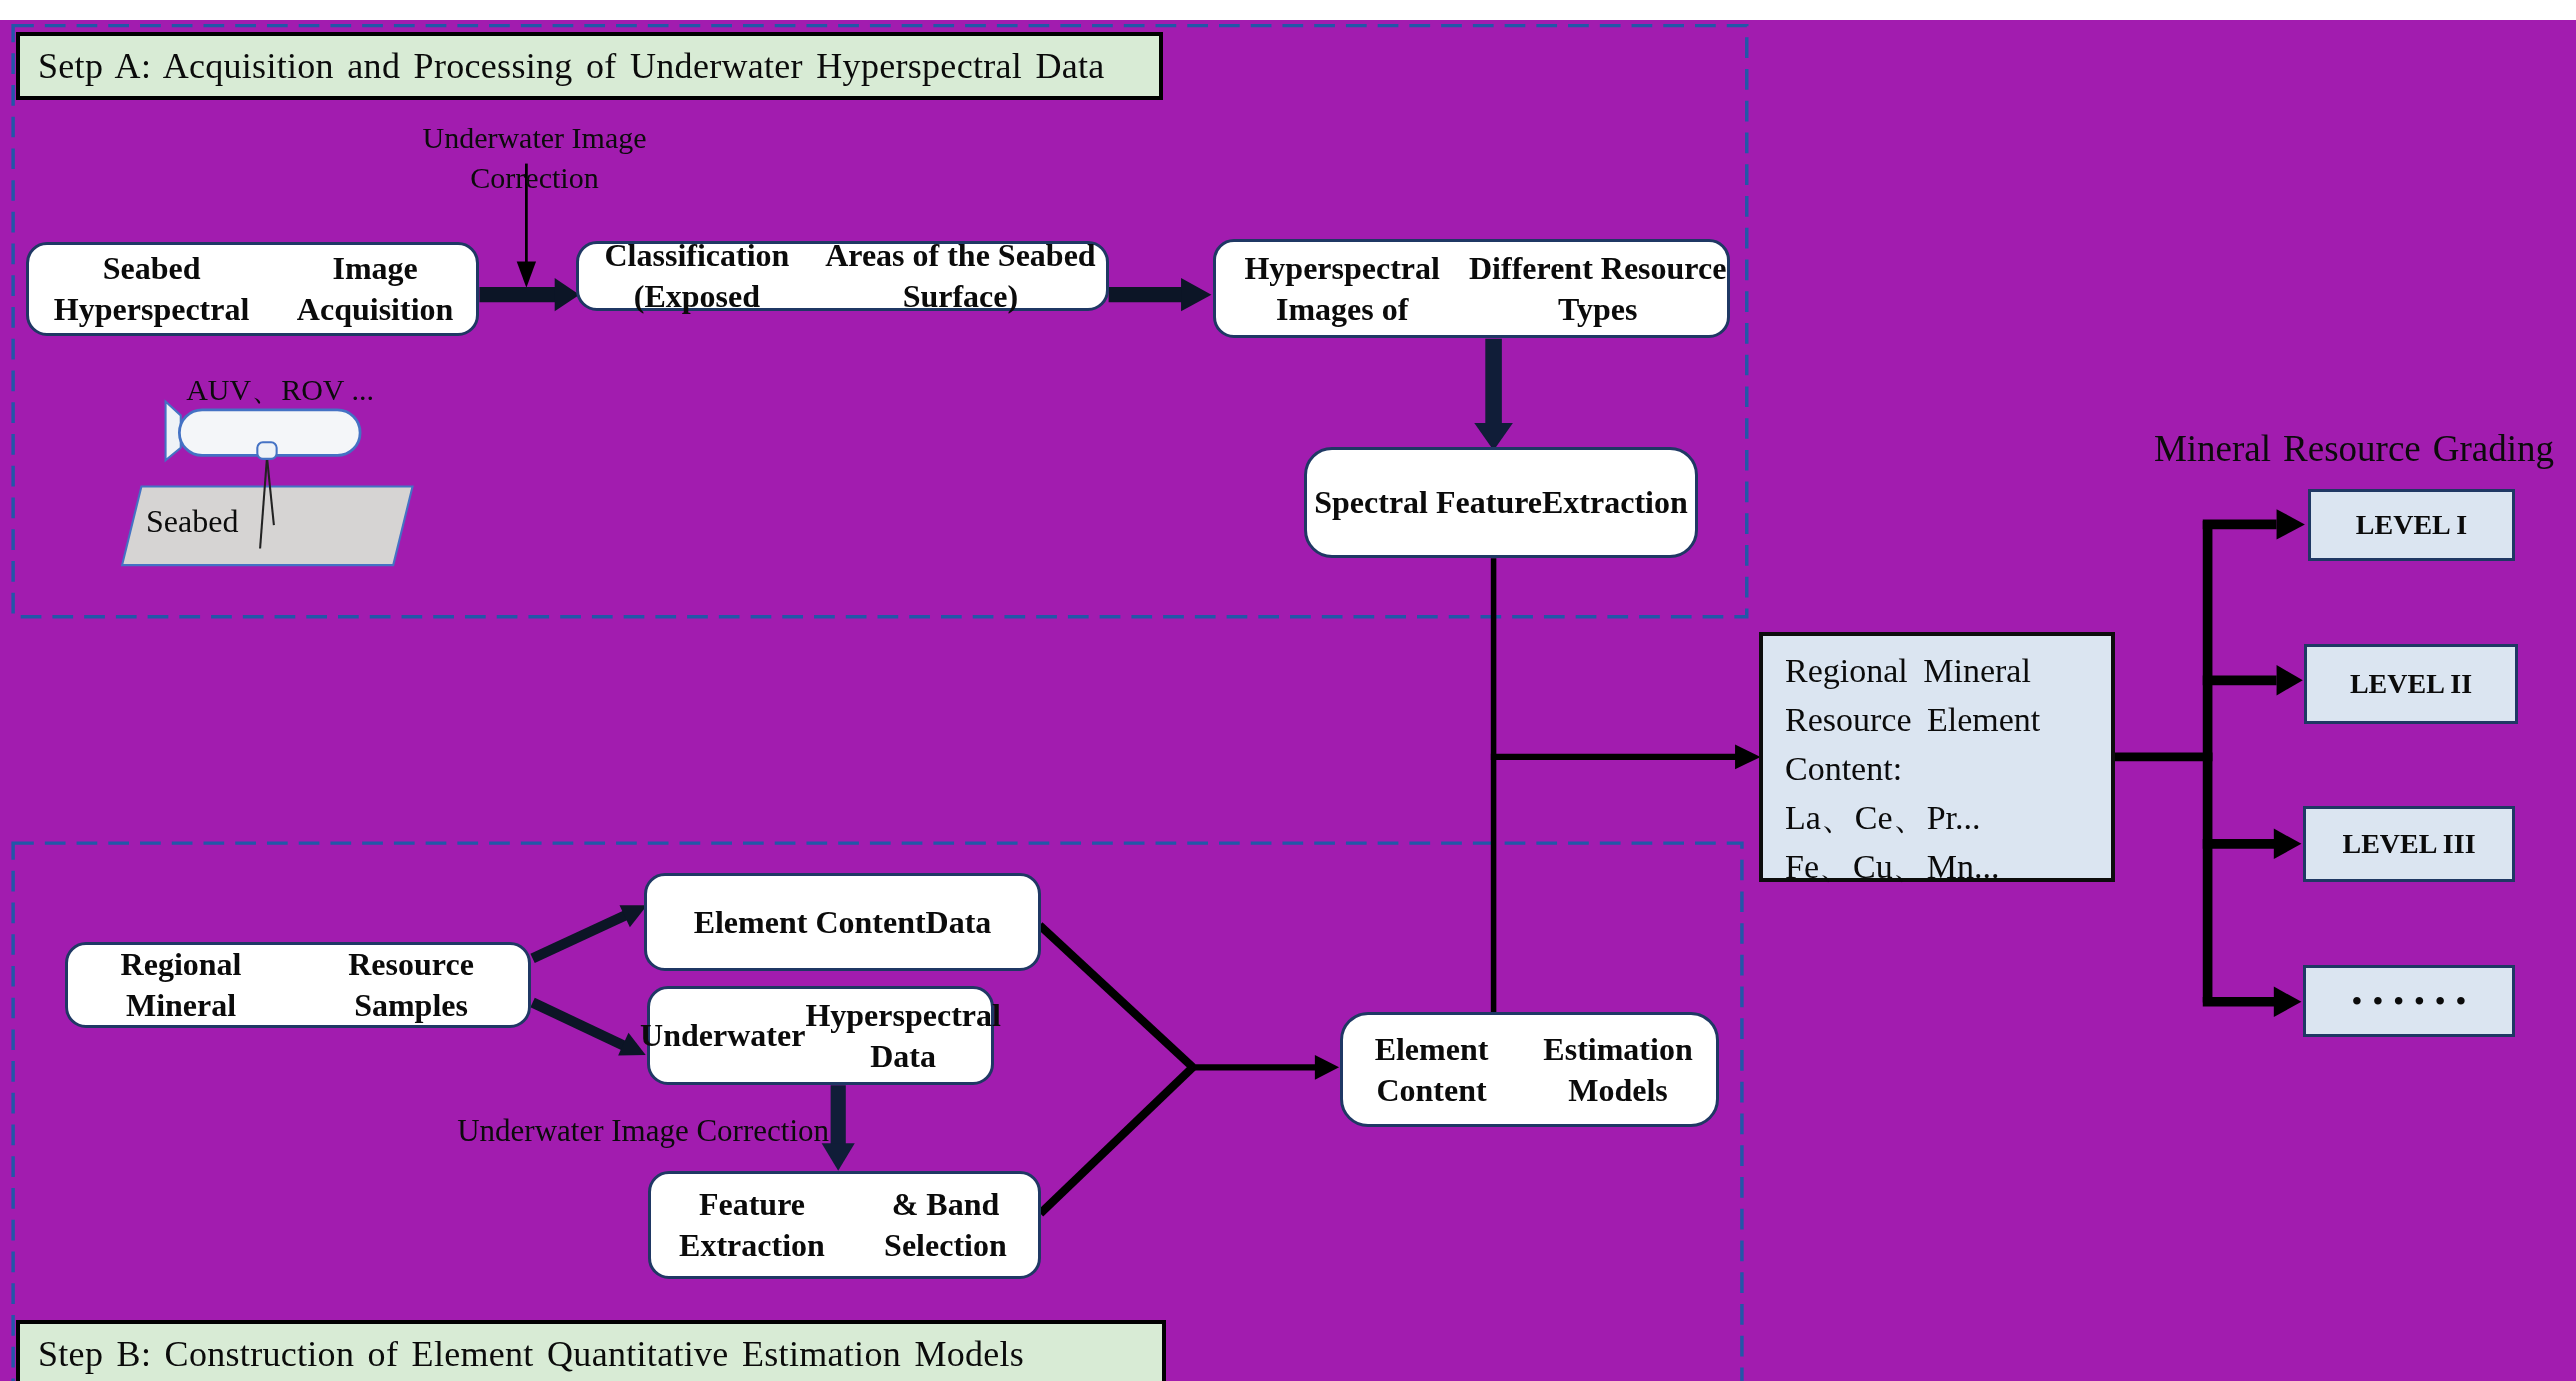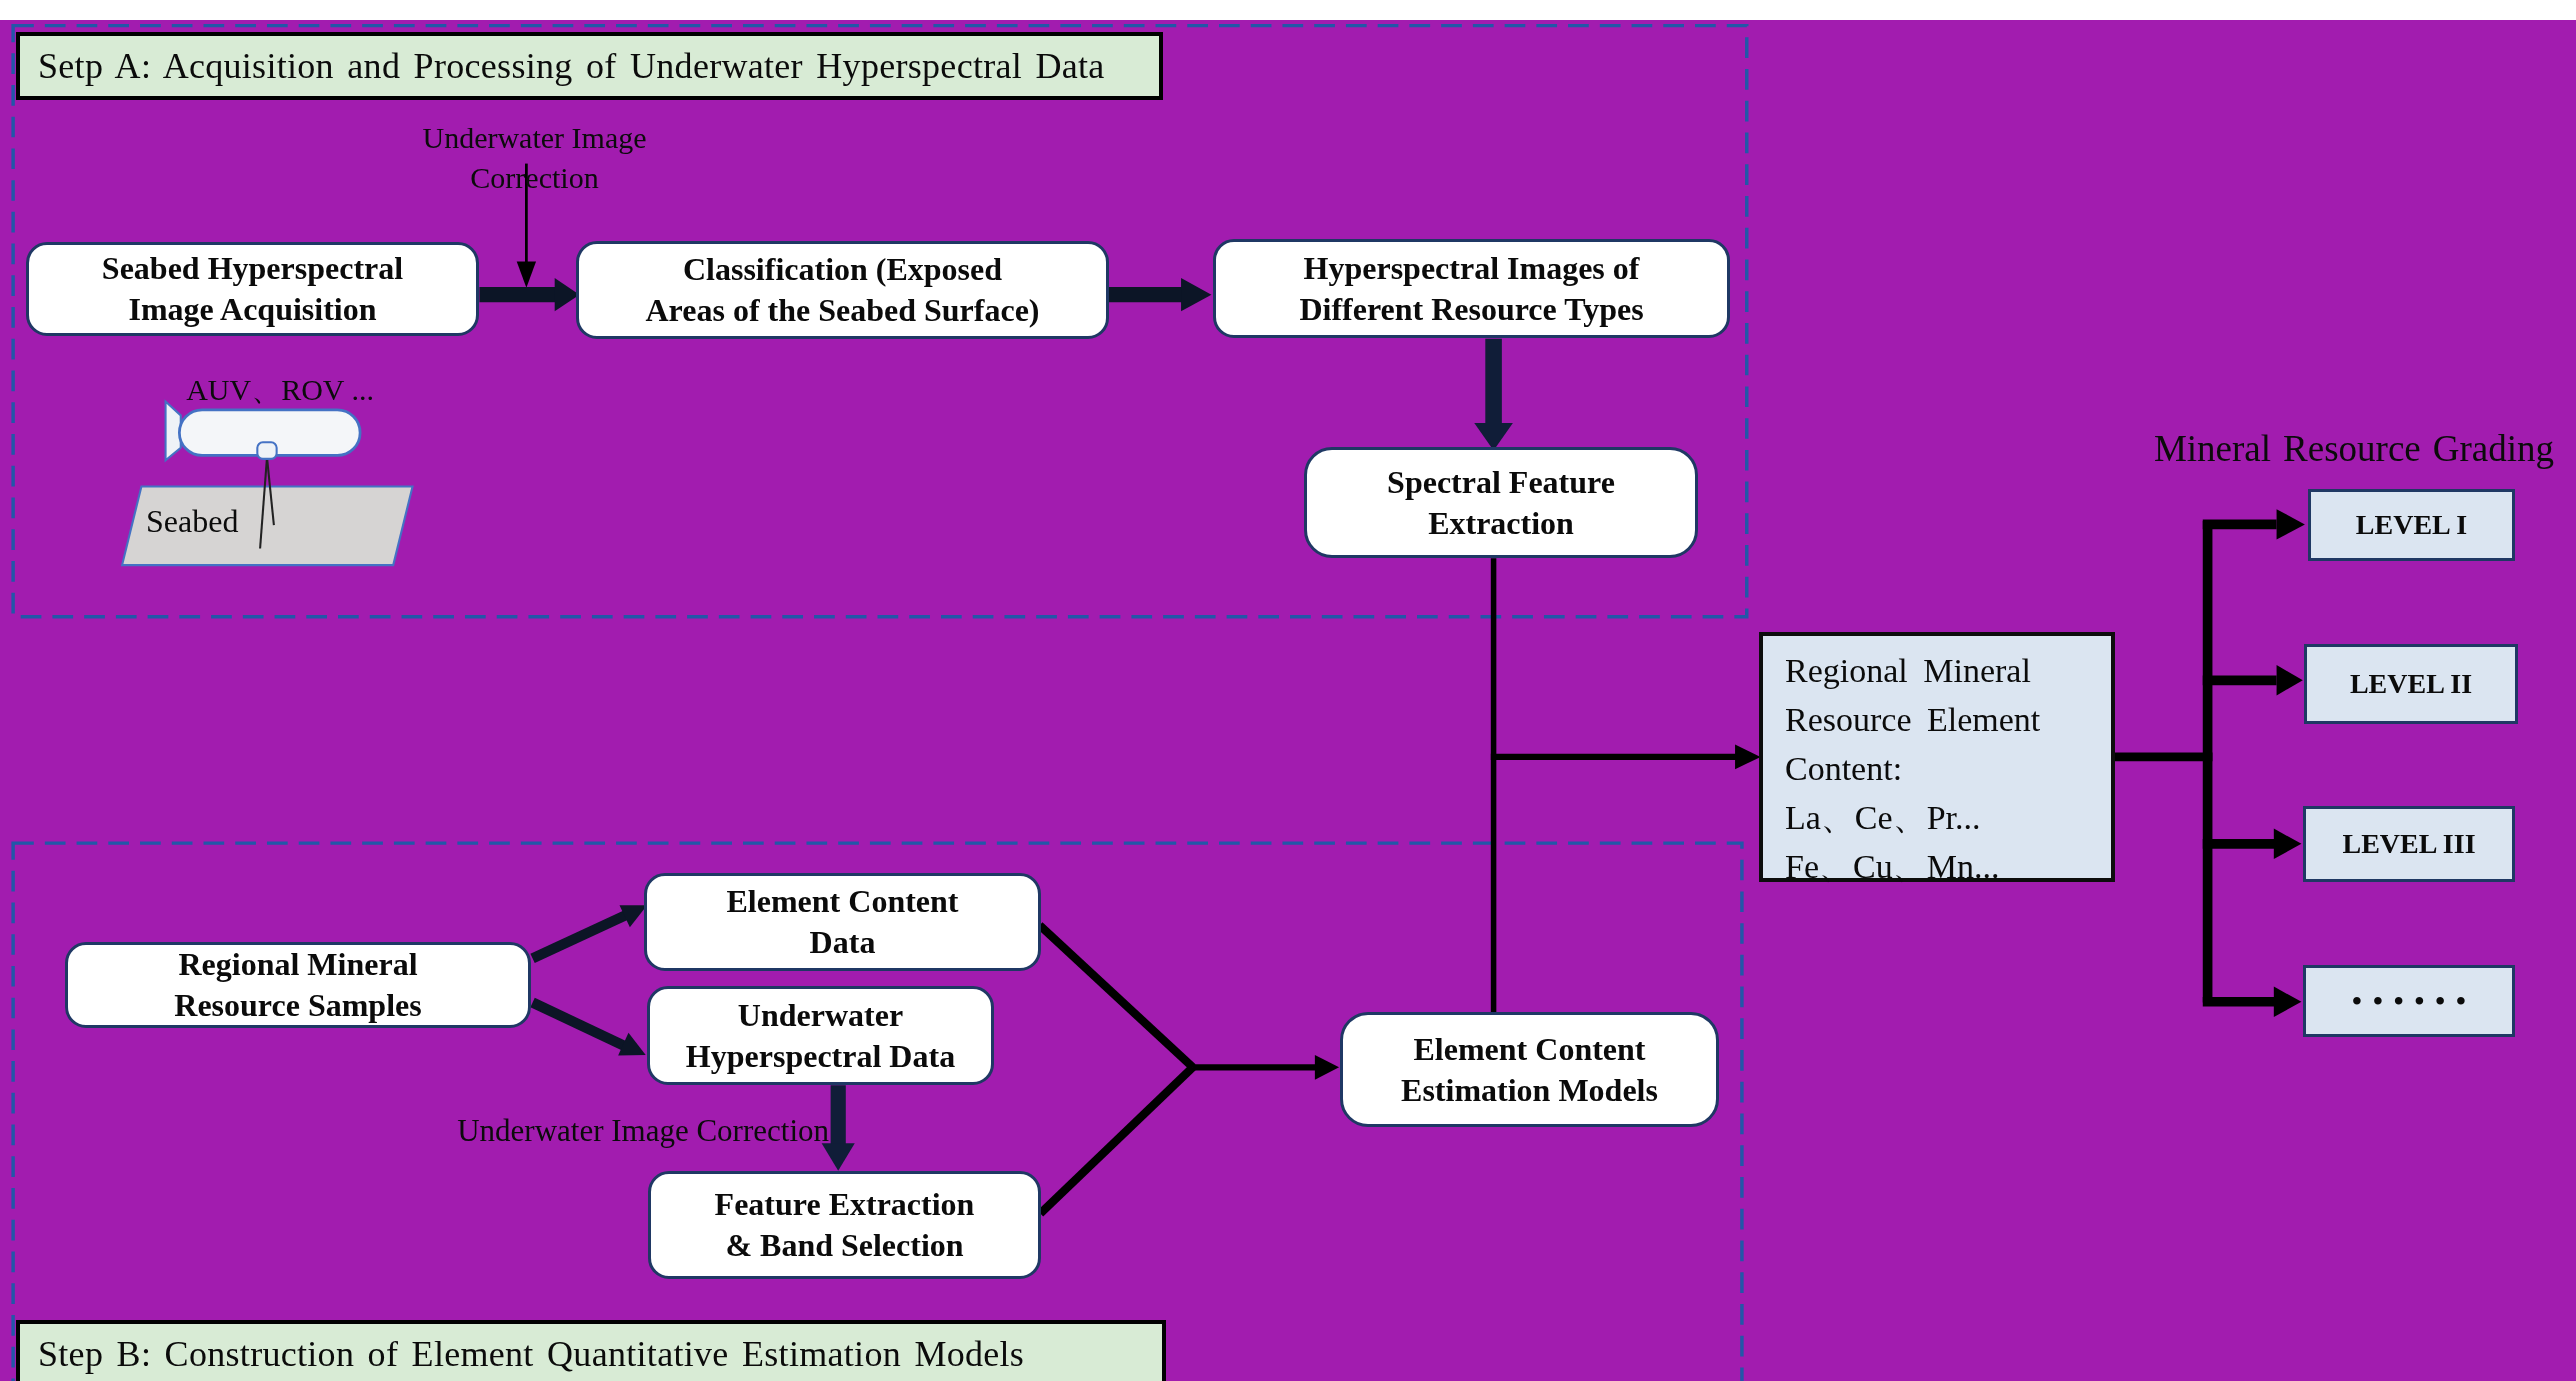--- a/index.html
+++ b/index.html
@@ -1,21 +1,21 @@
 <!DOCTYPE html>
 <html style="font-size:11px"><head>
 <meta charset="utf-8">
 <style>
   html,body{margin:0;padding:0;background:#ffffff;}
   .canvas{position:relative;width:2576px;height:1382px;background:#a21caf;overflow:hidden;
           font-family:"Liberation Serif","DejaVu Serif",serif;color:#0b0b0b;margin-top:20px;}
   .layer{position:absolute;left:0;top:0;}
   .abs{position:absolute;box-sizing:border-box;}
   .wbox{background:#ffffff;border:3.4px solid #1f3864;border-radius:21px;
-        display:flex;flex-direction:column;align-items:center;justify-content:center;
+        display:flex;flex-direction:row;align-items:center;justify-content:center;
         font-weight:bold;font-size:32px;line-height:41px;text-align:center;}
   .bluebox{background:#dbe5f1;border:3.4px solid #1f3864;
         display:flex;align-items:center;justify-content:center;
         font-weight:bold;font-size:28px;text-align:center;}
   .hdr{background:#d8ebd5;border:4.1px solid #000000;font-size:36px;
        display:flex;align-items:center;padding-left:18px;letter-spacing:0.3px;word-spacing:4.1px;}
   .lbl{font-size:30px;line-height:40px;text-align:center;}
   .content-box{background:#dbe5f1;border:4.1px solid #0d0d0d;font-size:34px;line-height:49px;
        padding:9.7px 0 0 22px;word-spacing:7px;}
   .title{font-size:37px;text-align:center;word-spacing:2.8px;}
@@ -84,21 +84,21 @@
 
   <div class="abs lbl" style="left:376px;top:98px;width:317px;">
     <div>Underwater Image</div>
     <div>Correction</div>
   </div>
 
   <div class="abs wbox" style="left:26px;top:222px;width:453px;height:94px;">
     <span>Seabed Hyperspectral</span>
     <span>Image Acquisition</span>
   </div>
-  <div class="abs wbox" style="left:576px;top:221px;width:533px;height:98px;">
+  <div class="abs wbox" style="left:576px;top:221px;width:533px;height:70px;">
     <span>Classification (Exposed</span>
     <span>Areas of the Seabed Surface)</span>
   </div>
   <div class="abs wbox" style="left:1213px;top:219px;width:517px;height:99px;">
     <span>Hyperspectral Images of</span>
     <span>Different Resource Types</span>
   </div>
   <div class="abs wbox" style="left:1304px;top:427px;width:394px;height:111px;border-radius:28px;">
     <span>Spectral Feature</span>
     <span>Extraction</span>

